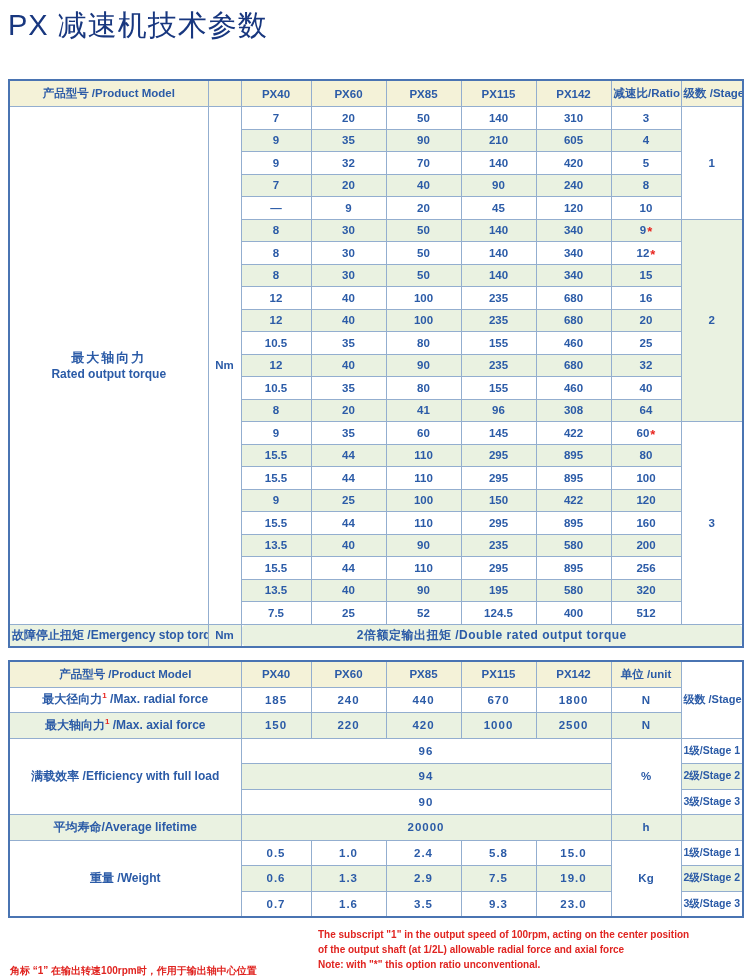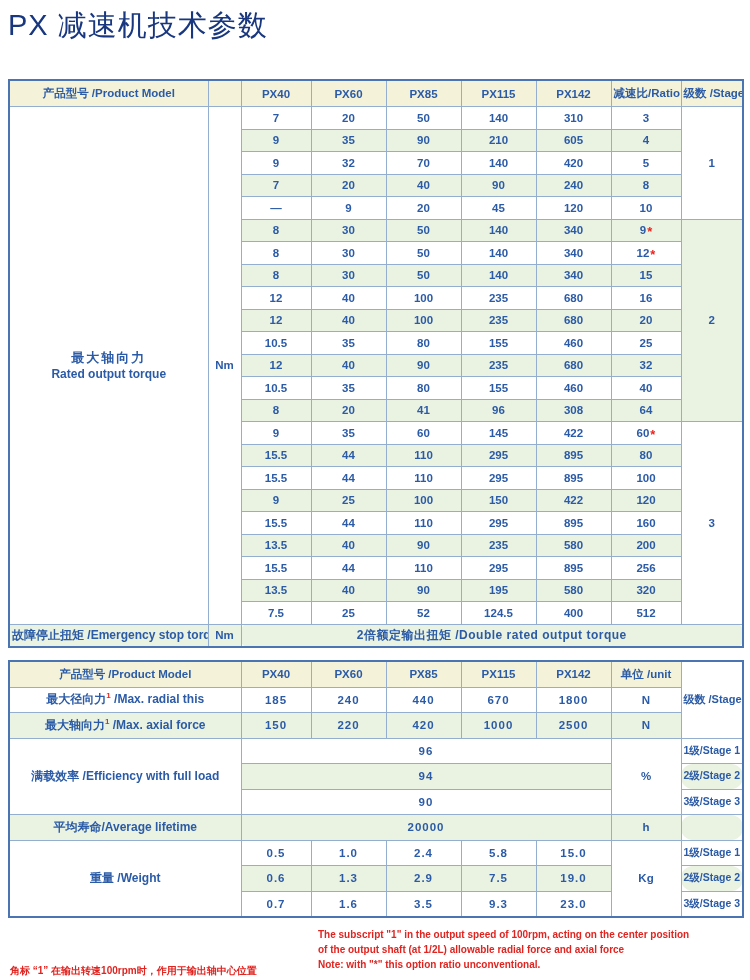--- a/index.html
+++ b/index.html
@@ -55,21 +55,21 @@
   td.ratio .star{font-size:13px;display:inline-block;vertical-align:-2px;margin-left:1px;line-height:0;}
   sup.red{font-size:8px;font-weight:bold;}
 
   td.em-label{font-size:12px;}
   td.em-value{font-size:12px;letter-spacing:0.5px;border-radius:7px;}
 
   #table2 td.lbl{font-size:12px;}
   #table2 td.num{font-size:11.5px;letter-spacing:1px;}
   #table2 td.unit{font-size:11.5px;}
   td.stage-merged{background:#ffffff;font-size:11px;}
-  td.stage-s{font-size:10.5px;padding:0 1px;border-radius:12px;}
+  td.stage-s{font-size:10.5px;padding:0 1px;}
 
   .notes{
     display:flex;
     margin:9px 0 0 10px;
     width:730px;
     color:#e02420;
     font-weight:bold;
     font-size:10px;
     line-height:1.5;
   }
@@ -325,21 +325,21 @@
       <th>产品型号 /Product Model</th>
       <th>PX40</th>
       <th>PX60</th>
       <th>PX85</th>
       <th>PX115</th>
       <th>PX142</th>
       <th>单位 /unit</th>
       <td class="stage-merged" rowspan="3">级数 /Stage</td>
     </tr>
     <tr>
-      <td class="lbl"><span>最大径向力</span><sup class="red">1</sup><span> /Max. radial this</span></td>
+      <td class="lbl"><span>最大径向力</span><sup class="red">1</sup><span> /Max. radial force</span></td>
       <td class="num">185</td>
       <td class="num">240</td>
       <td class="num">440</td>
       <td class="num">670</td>
       <td class="num">1800</td>
       <td class="unit">N</td>
     </tr>
     <tr class="row-green">
       <td class="lbl"><span>最大轴向力</span><sup class="red">1</sup><span> /Max. axial force</span></td>
       <td class="num">150</td>

